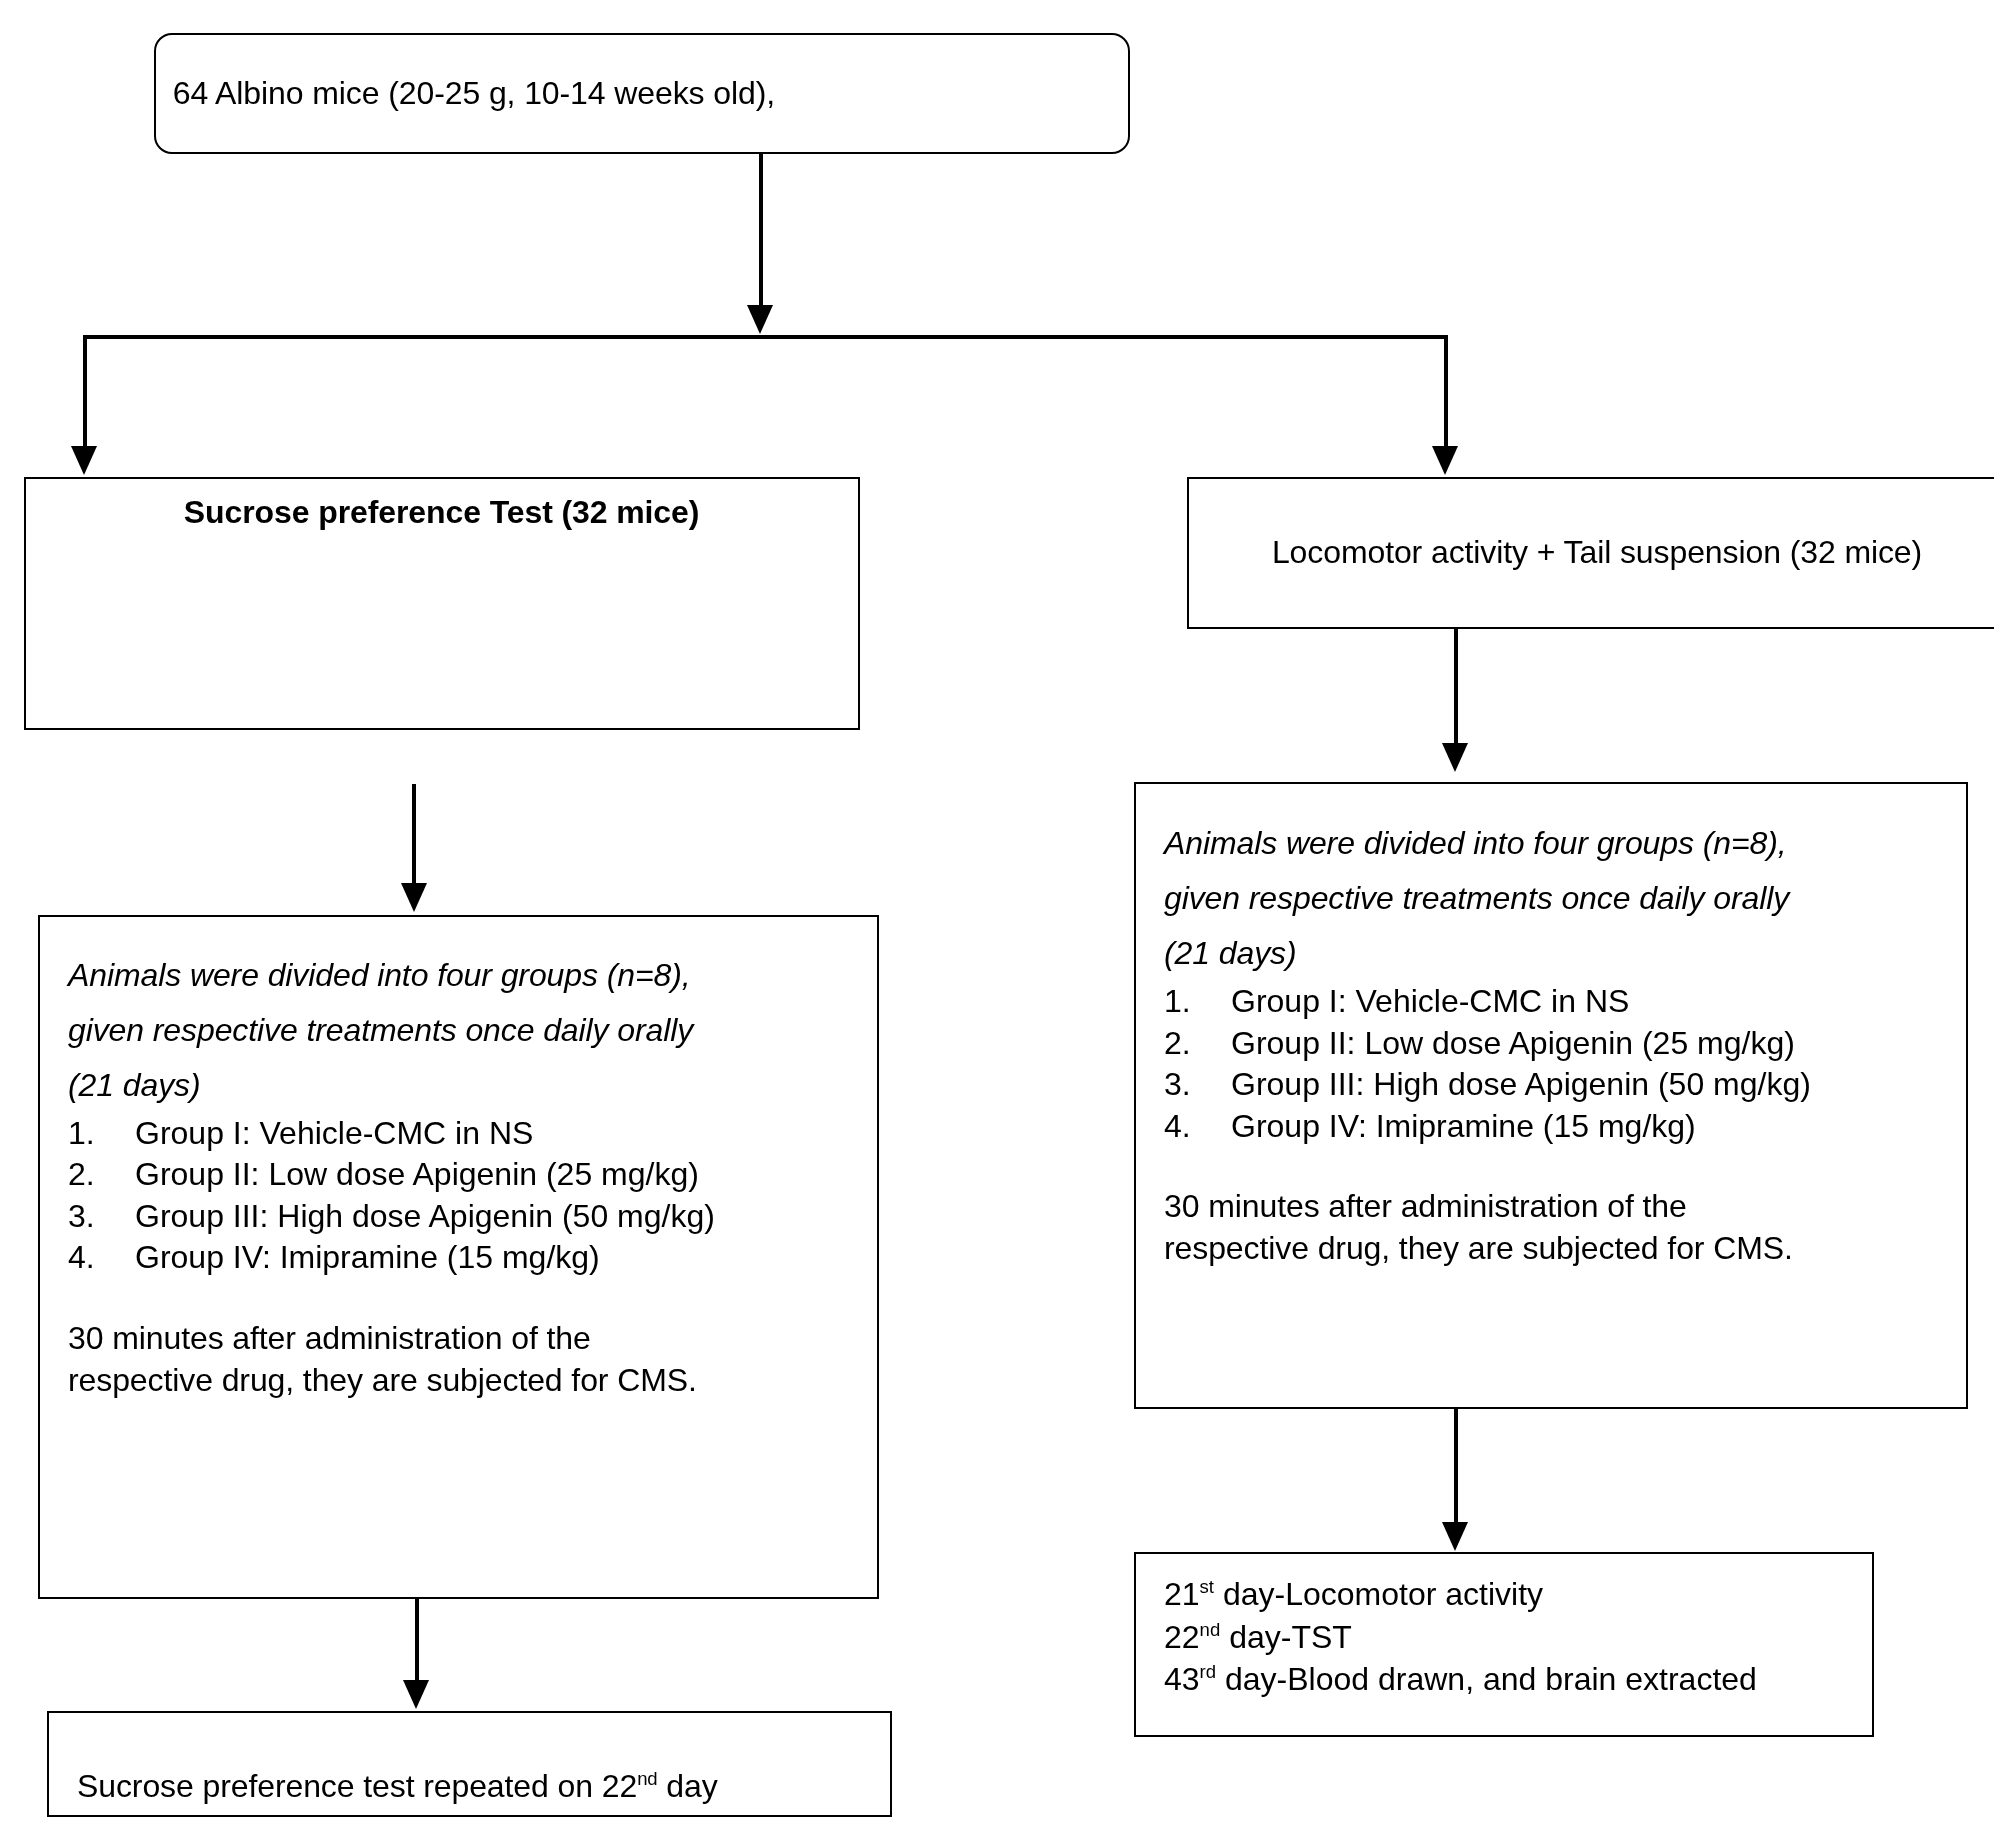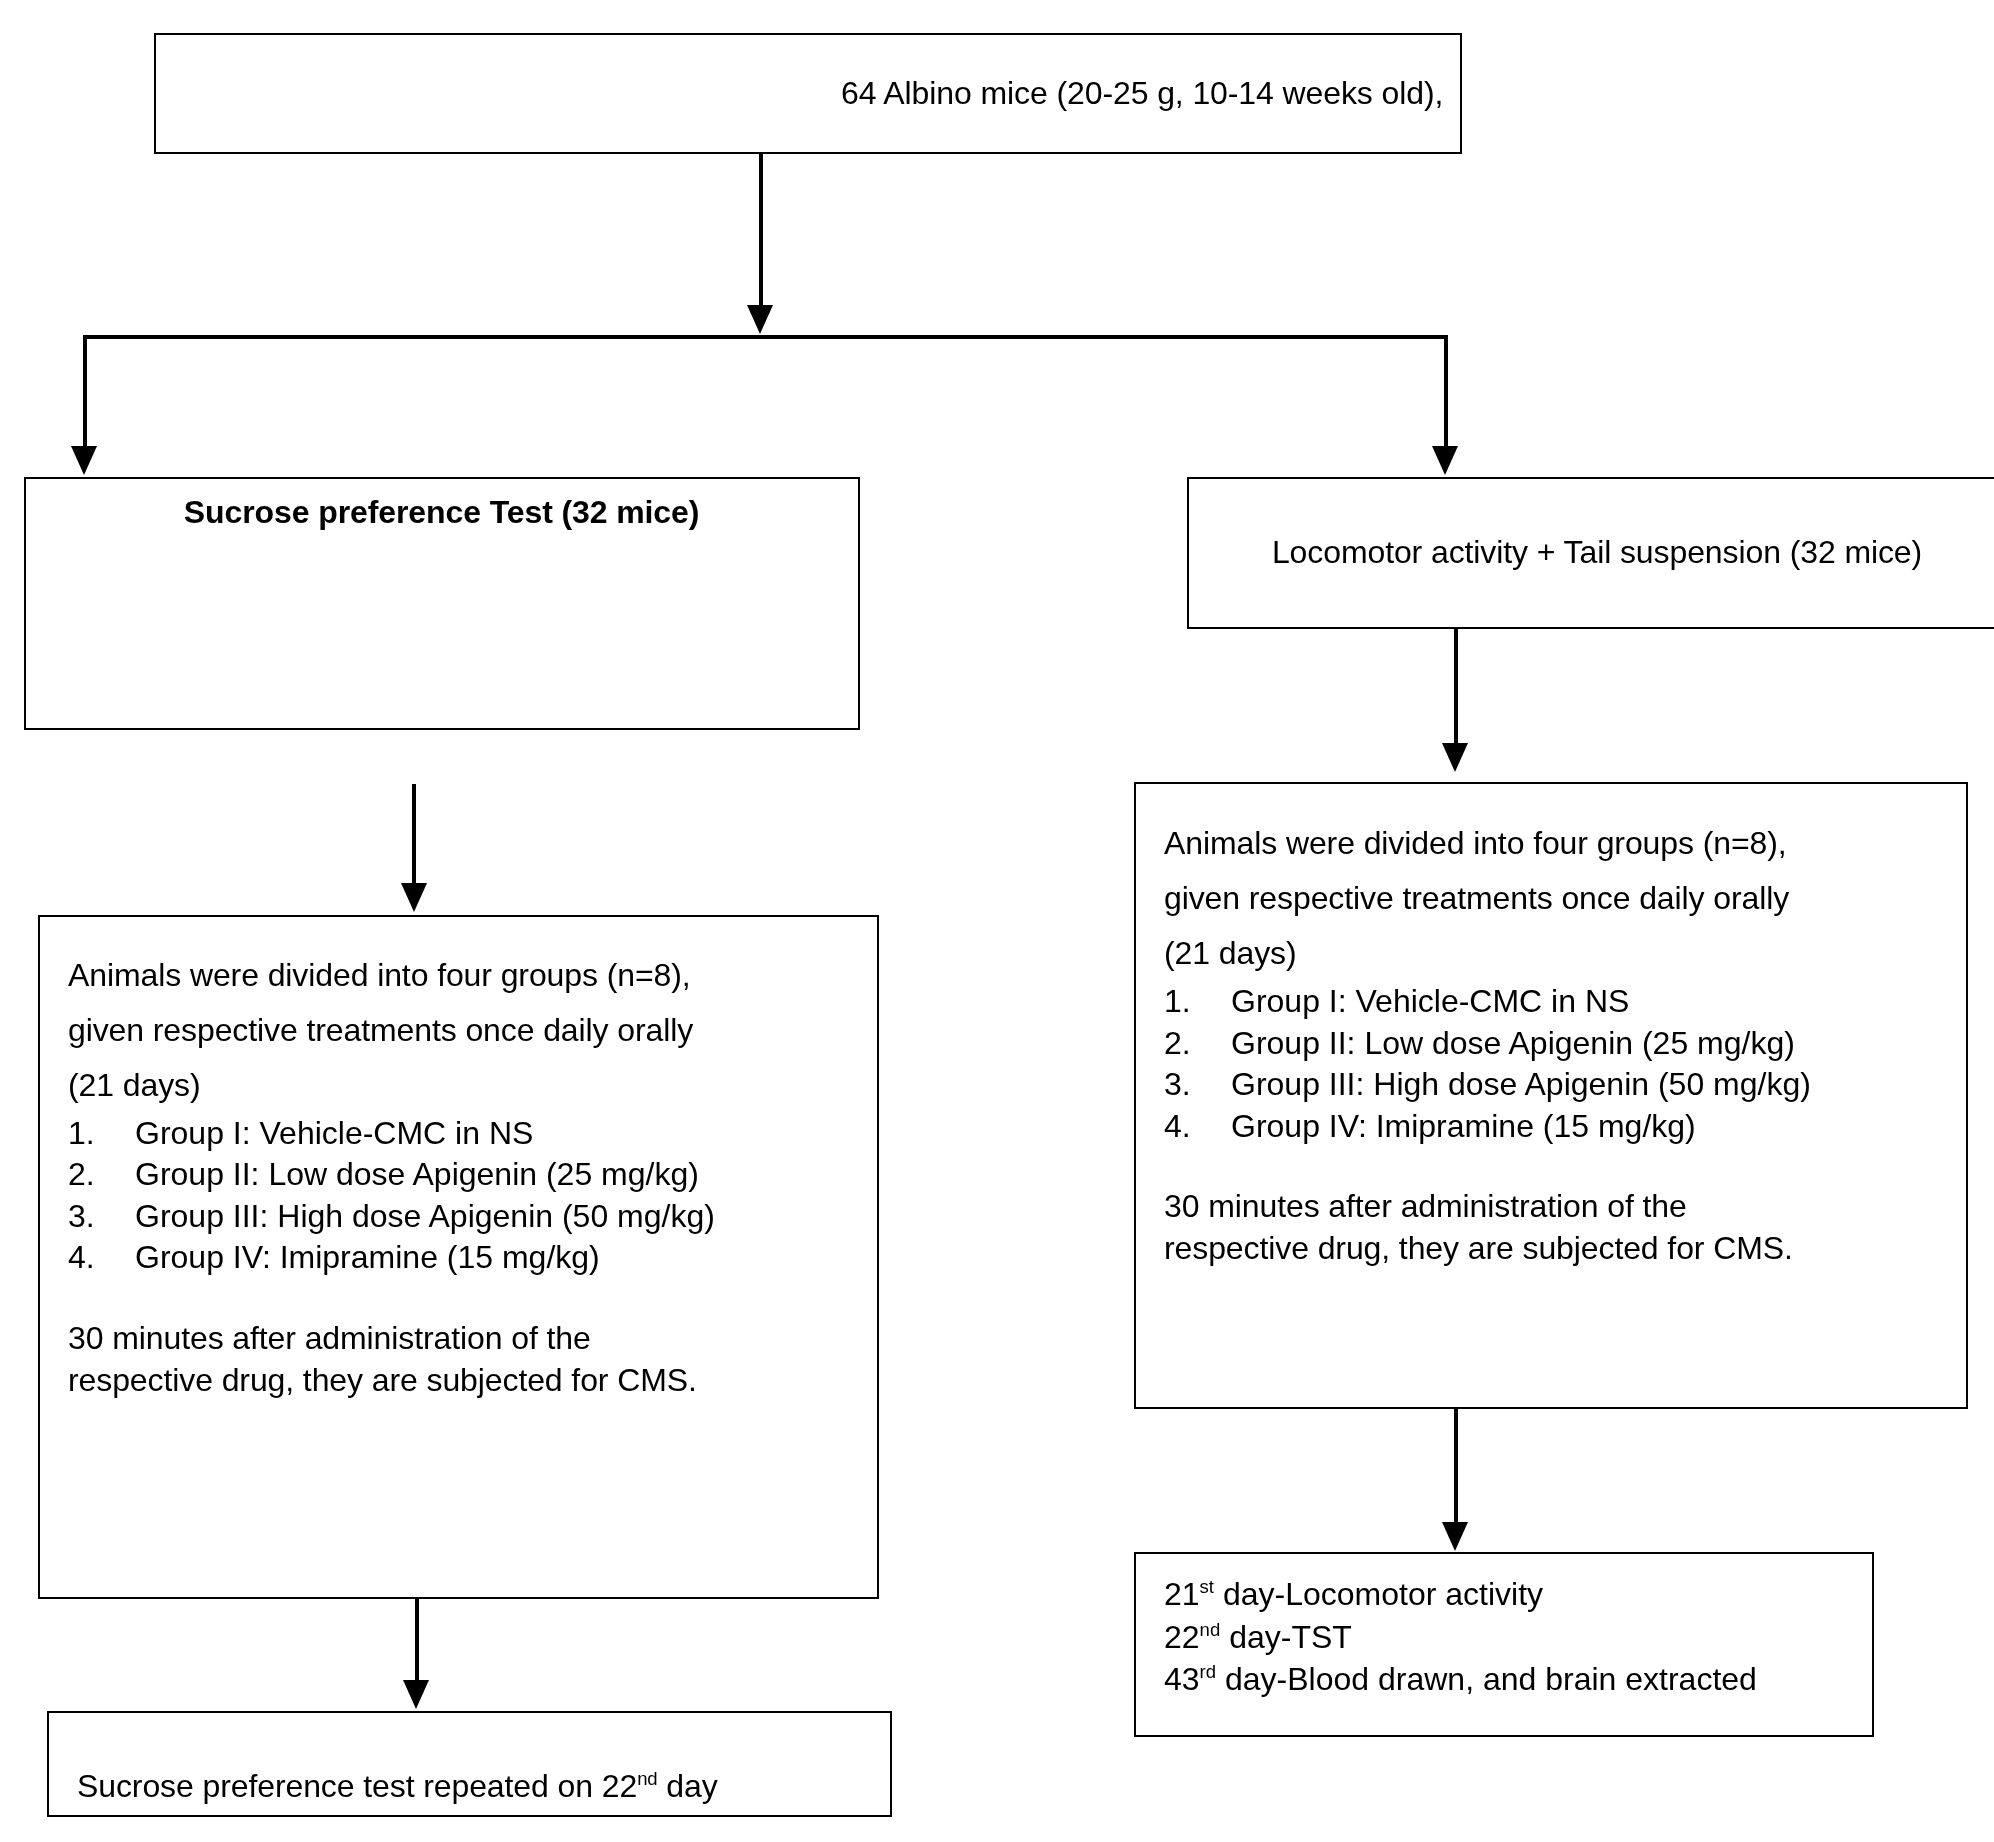--- a/index.html
+++ b/index.html
@@ -26,20 +26,21 @@
   .box p {
     margin: 0;
   }
   .txt {
     font-size: 32px;
     line-height: 1.30;
     letter-spacing: -0.1px;
   }
   .txt-tall {
     line-height: 1.72;
+    font-style: italic;
   }
   .center { text-align: center; }
   .justify { text-align: justify; text-align-last: left; }
   .bold { font-weight: bold; }
   sup {
     font-size: 0.58em;
     vertical-align: super;
     line-height: 0;
   }
   ol.grouplist {
@@ -85,21 +86,21 @@
     border-left: 13px solid transparent;
     border-right: 13px solid transparent;
     border-top: 29px solid #000000;
   }
 </style>
 </head>
 <body>
 
 <div id="canvas">
 
-  <div class="box" style="left:154px; top:33px; width:1308px; height:121px; display:flex; align-items:center; justify-content:flex-end;">
+  <div class="box" style="left:154px; top:33px; width:976px; height:121px; display:flex; align-items:center; justify-content:flex-start;border-radius:18px;">
     <p class="txt center">64 Albino mice (20-25 g, 10-14 weeks old),</p>
   </div>
 
   <div class="vline" style="left:759px; top:154px; width:3.5px; height:154px;"></div>
   <div class="arrowhead" style="left:747px; top:305px;"></div>
 
   <div class="hline" style="left:83px; top:335px; width:1364px;"></div>
 
   <div class="vline" style="left:83px; top:335px; height:128px;"></div>
   <div class="arrowhead" style="left:71px; top:446px;"></div>

